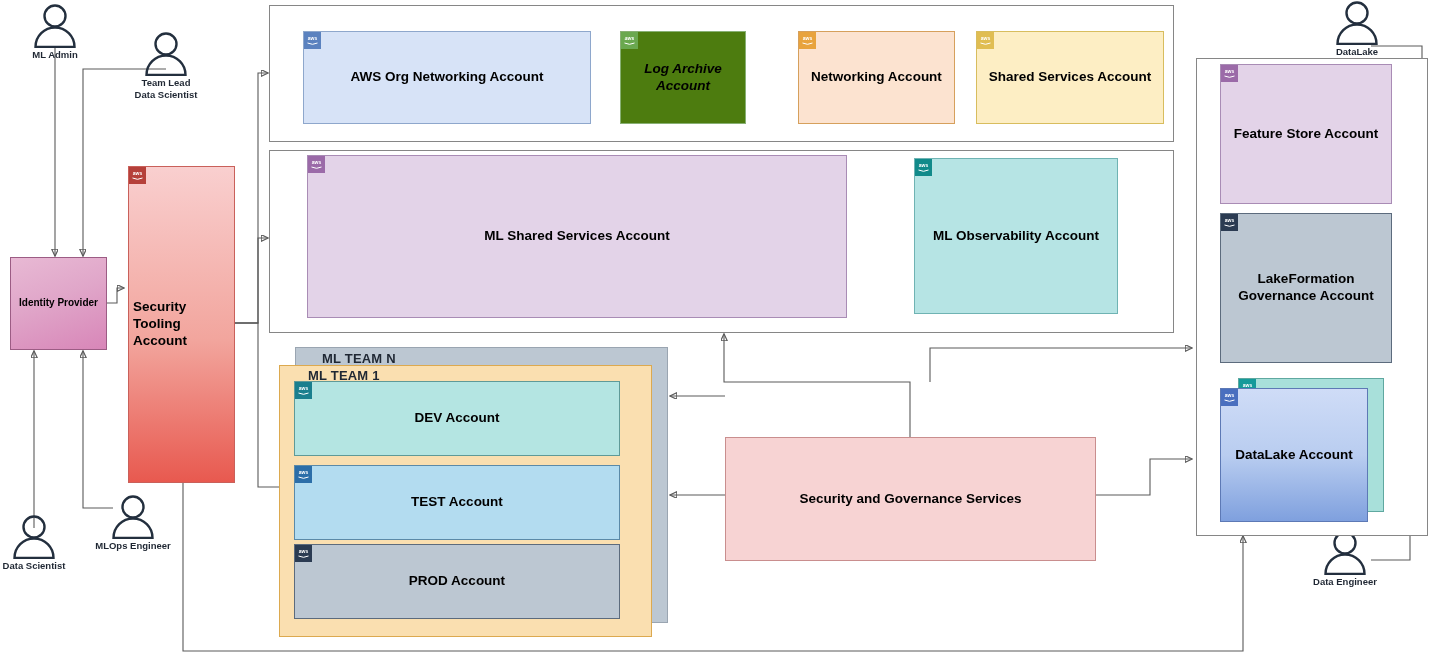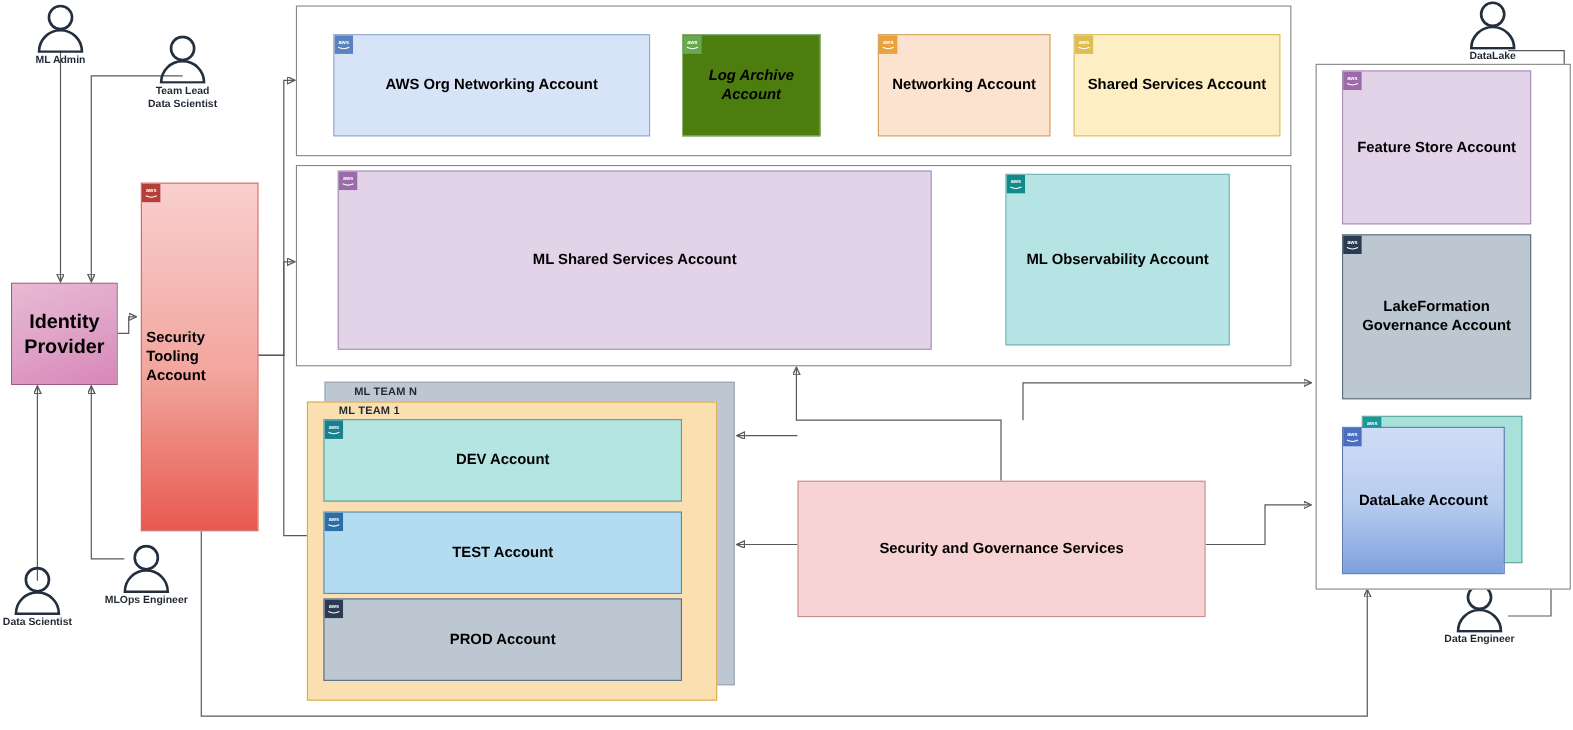--- a/index.html
+++ b/index.html
@@ -49,21 +49,21 @@
   }
 
   
   .teamgroup{
     position:absolute;
     box-sizing:border-box;
     border:1px solid #9aa5b1;
   }
   .teamlabel{
     position:absolute;
-    font-size:10px;
+    font-size:13px;
     font-weight:bold;
     color:#1f2733;
     letter-spacing:.2px;
     white-space:nowrap;
   }
 
   
   .person{
     position:absolute;
     text-align:center;
@@ -174,21 +174,21 @@
     <svg width="52" height="44" viewBox="0 0 52 44">
       <circle cx="26" cy="12" r="10.5" fill="none" stroke="#232f3e" stroke-width="2.4"></circle>
       <path d="M6.5,43 a19.5,19.5 0 0 1 39,0 z" fill="none" stroke="#232f3e" stroke-width="2.4"></path>
     </svg>
     <div class="pname">DataLake
 Admin</div>
   </div>
 
   <div class="acct" style="left:10px;top:257px;width:97px;height:93px;
               background:linear-gradient(160deg,#e8b9d4 0%,#e0a6c9 45%,#d886b8 100%);
-              border-color:#9c5c84;font-size:18px;">
+              border-color:#9c5c84;font-size:10px;">
     <span class="lbl">Identity Provider</span>
   </div>
 
   <div class="acct" style="left:128px;top:166px;width:107px;height:317px;
               background:linear-gradient(180deg,#f9cfcf 0%,#f2a59d 55%,#e8594f 100%);
               border-color:#c9605a;justify-content:flex-start;">
     <span class="awsbadge">
       <svg viewBox="0 0 17 17">
           <rect width="17" height="17" fill="#b5403a"></rect>
       <text x="8.5" y="7.6" font-size="5" fill="#fff" text-anchor="middle" font-family="Liberation Sans, sans-serif">aws</text>

